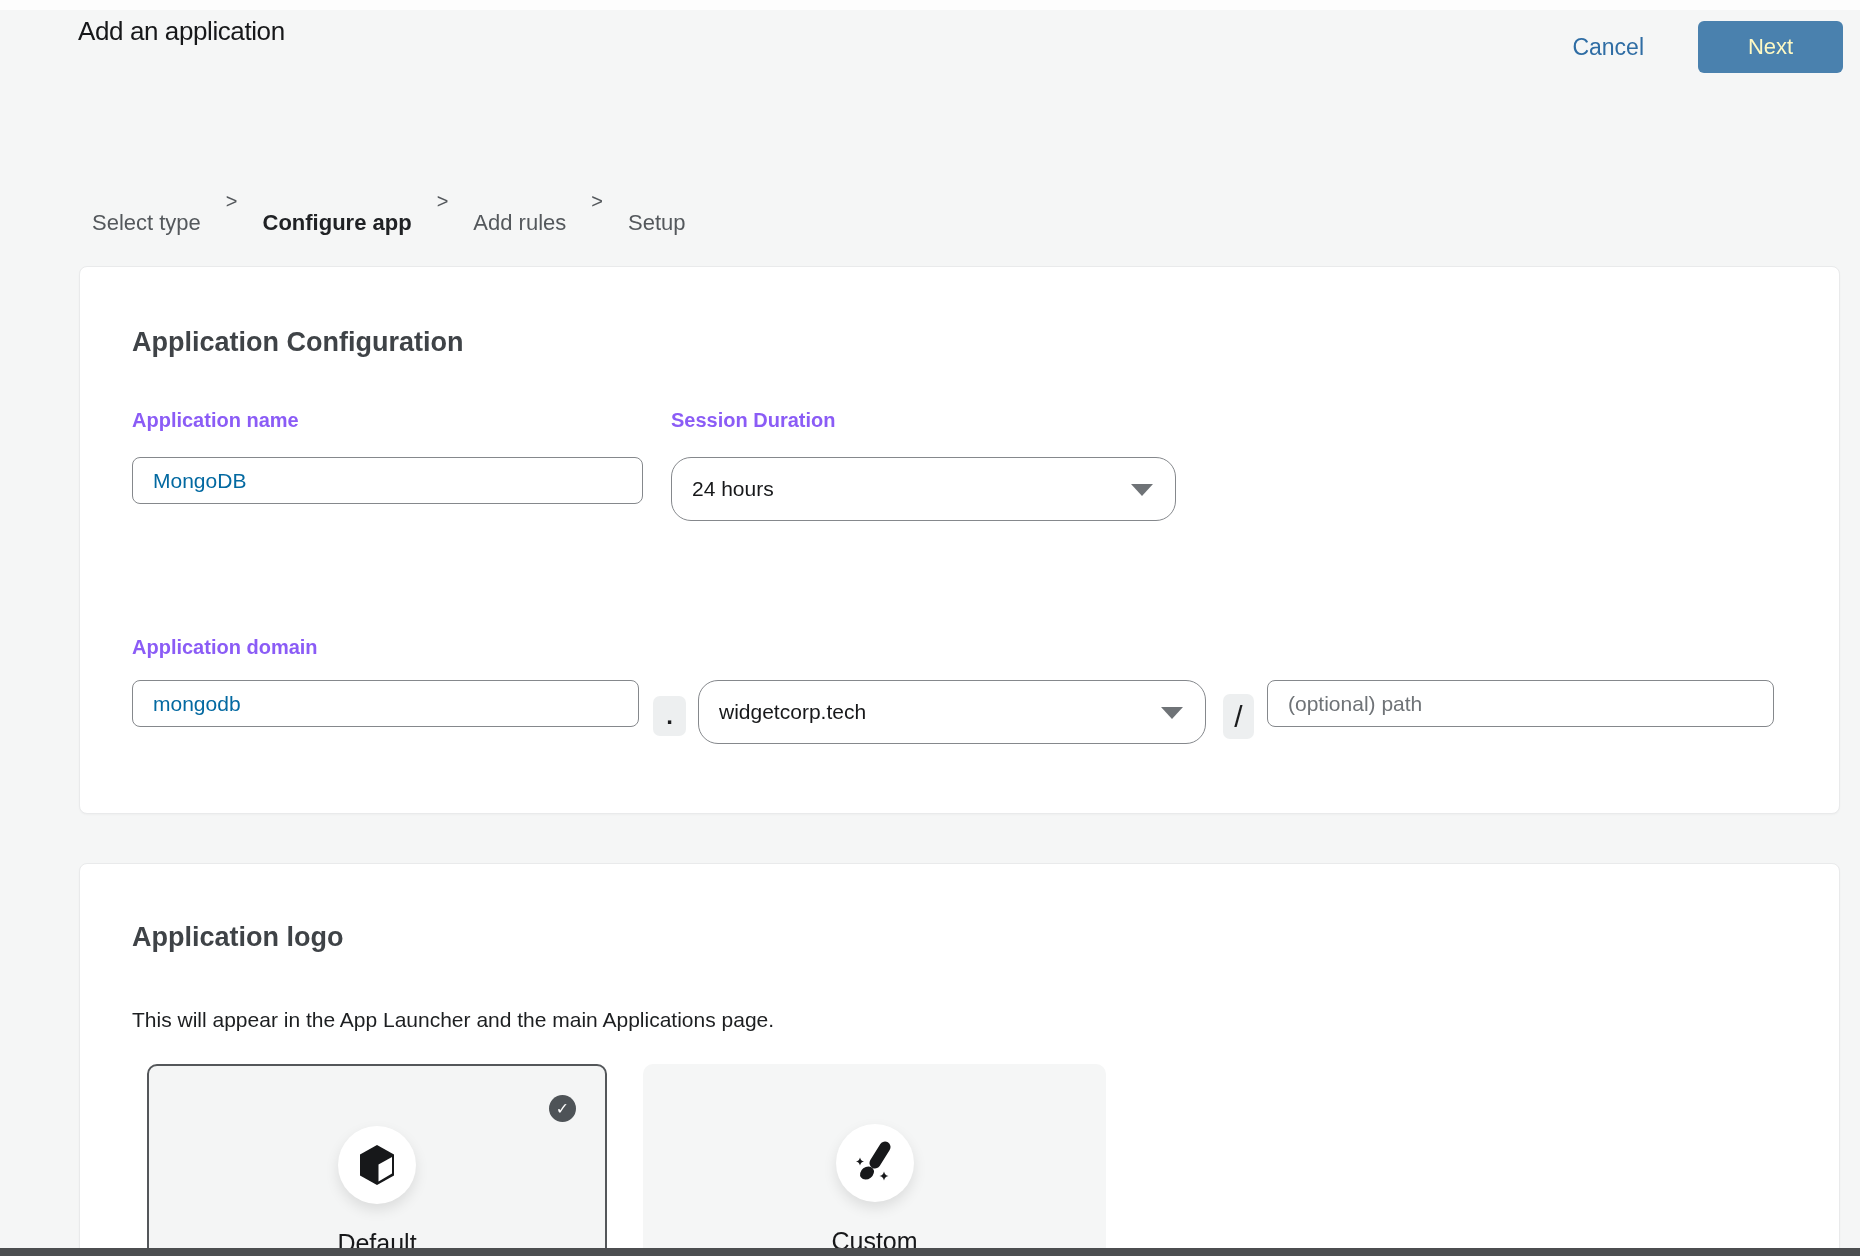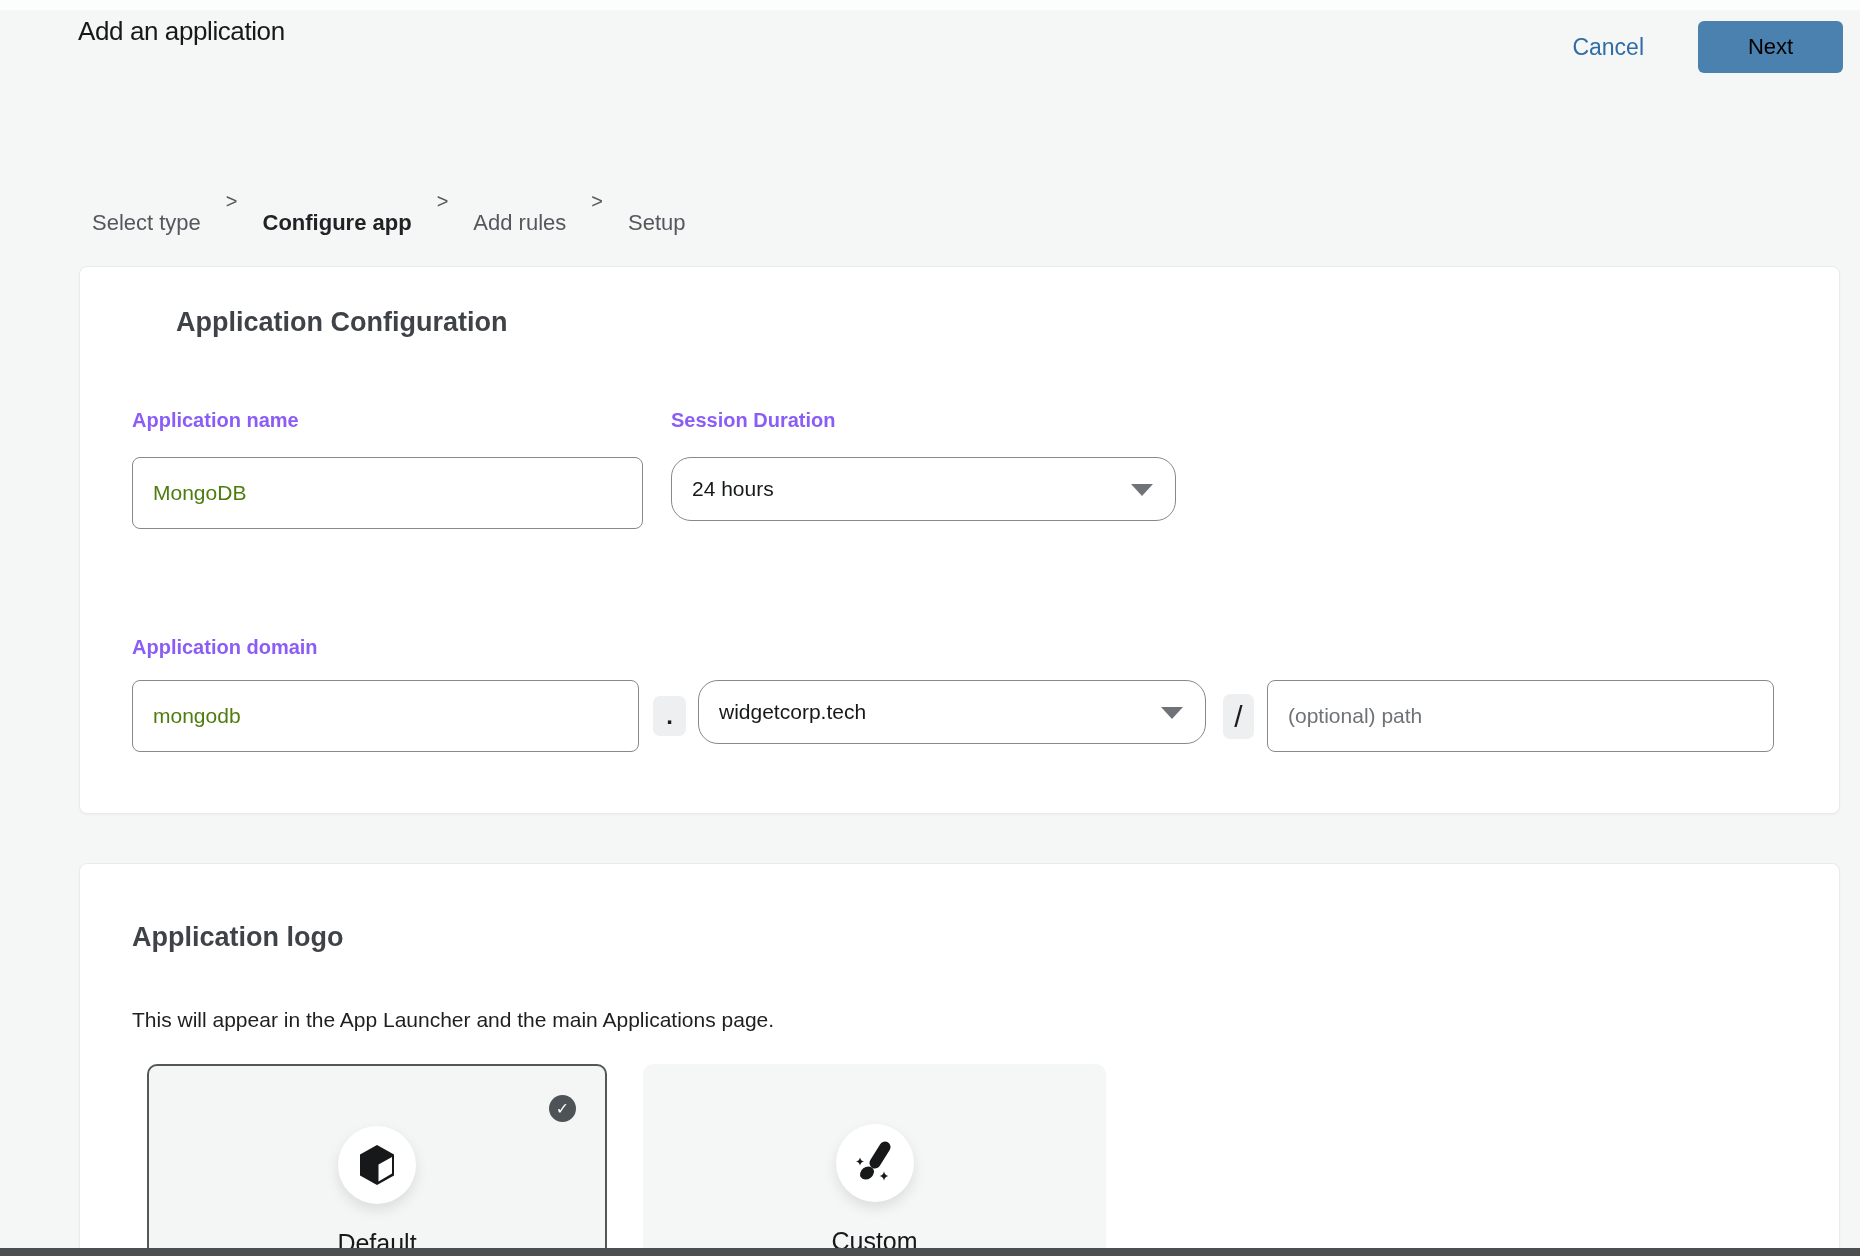--- a/index.html
+++ b/index.html
@@ -21,21 +21,21 @@
     font-size: 26px; font-weight: 400; letter-spacing: -0.4px; color: #17181a;
   }
   .cancel-link {
     position: absolute; top: 34px; right: 216px;
     font-size: 23px; color: #2f6da4; cursor: pointer; background: none; border: none;
     font-family: inherit;
   }
   .next-button {
     position: absolute; top: 21px; right: 17px; width: 145px; height: 52px;
     background: #4a81ae; border: none; border-radius: 6px;
-    color: #000000; font-size: 22px; font-family: inherit; cursor: pointer;
+    color: #fef9c3; font-size: 22px; font-family: inherit; cursor: pointer;
     display: flex; align-items: center; justify-content: center;
   }
   
   .breadcrumb {
     position: absolute; left: 92px; top: 167px;
     display: flex; align-items: center; gap: 25px;
     font-size: 22px; color: #54585c;
   }
   .crumb { color: #54585c; cursor: pointer; margin-top: 43px; }
   .crumb.active { font-weight: 700; color: #202225; }
@@ -45,29 +45,29 @@
     position: absolute; left: 79px; width: 1761px;
     background: #ffffff; border: 1px solid #e9eaeb; border-radius: 8px;
     box-shadow: 0 1px 2px rgba(0,0,0,0.03);
   }
   .card-config { top: 266px; height: 548px; }
   .card-logo { top: 863px; height: 600px; }
   .card-heading {
     position: absolute; left: 52px;
     font-size: 27px; font-weight: 700; color: #3f4347;
   }
-  .card-config .card-heading { top: 40px; margin-left: 44px; }
+  .card-config .card-heading { top: 60px; }
   .card-logo .card-heading { top: 58px; }
   .field-label {
     position: absolute; font-size: 20px; font-weight: 700; color: #8b5cf6;
   }
   .text-input {
-    position: absolute; height: 72px;
+    position: absolute; height: 47px;
     border: 1px solid #85888c; border-radius: 8px; background: #fff;
-    font-size: 21px; color: #4d7c0f; padding: 0 20px; font-family: inherit;
+    font-size: 21px; color: #0369a1; padding: 0 20px; font-family: inherit;
     outline: none;
   }
   .text-input::placeholder { color: #6f7377; opacity: 1; }
   .select-box {
     position: absolute; height: 64px;
     border: 1px solid #85888c; border-radius: 20px; background: #fff;
     font-size: 21px; color: #17181a; padding: 0 48px 0 20px;
     display: flex; align-items: center; cursor: pointer;
   }
   .select-caret {

